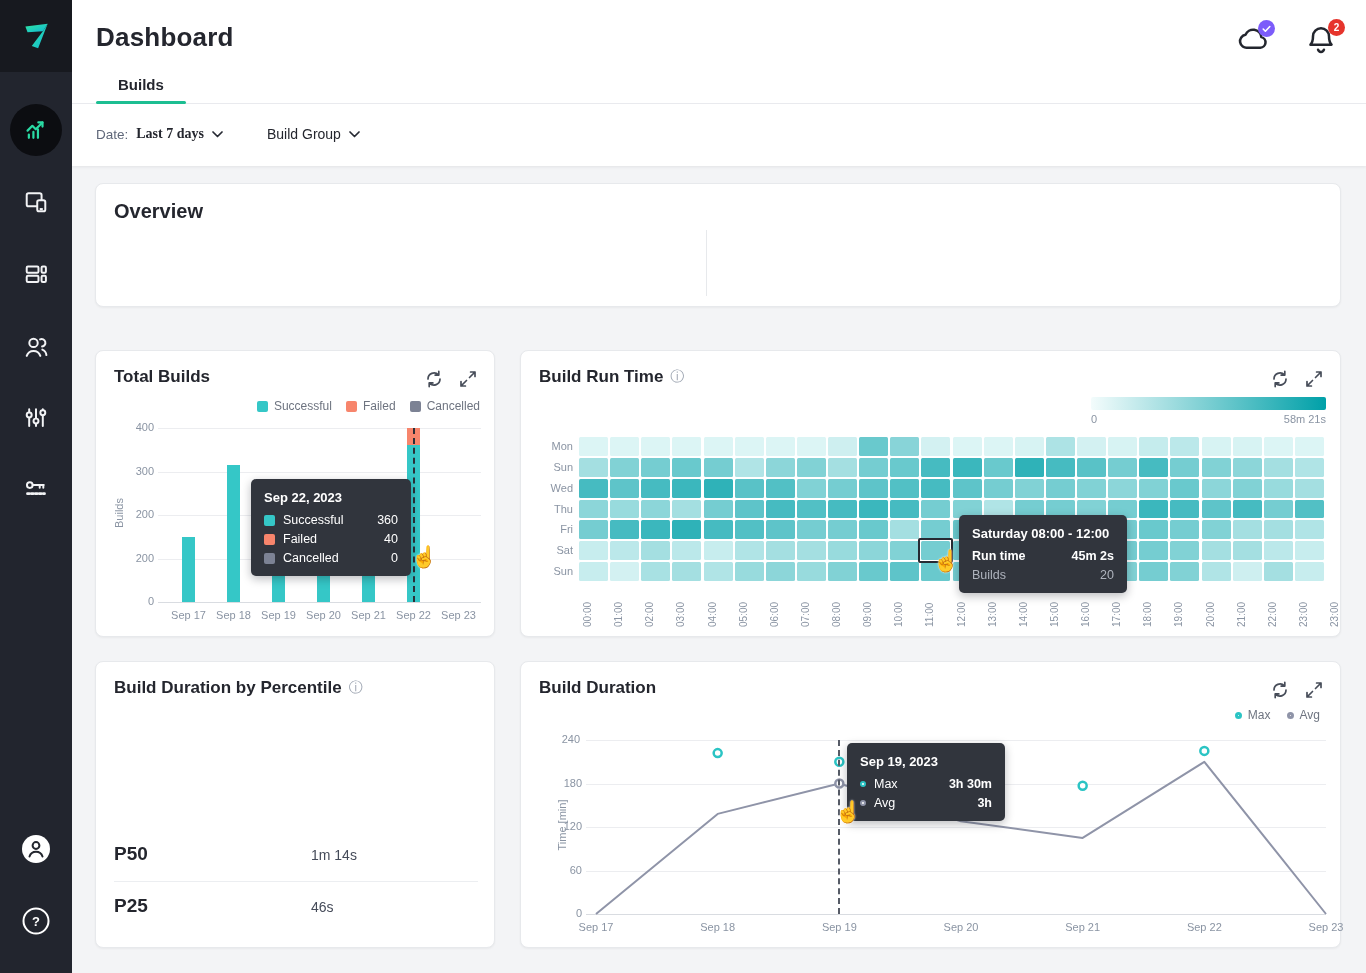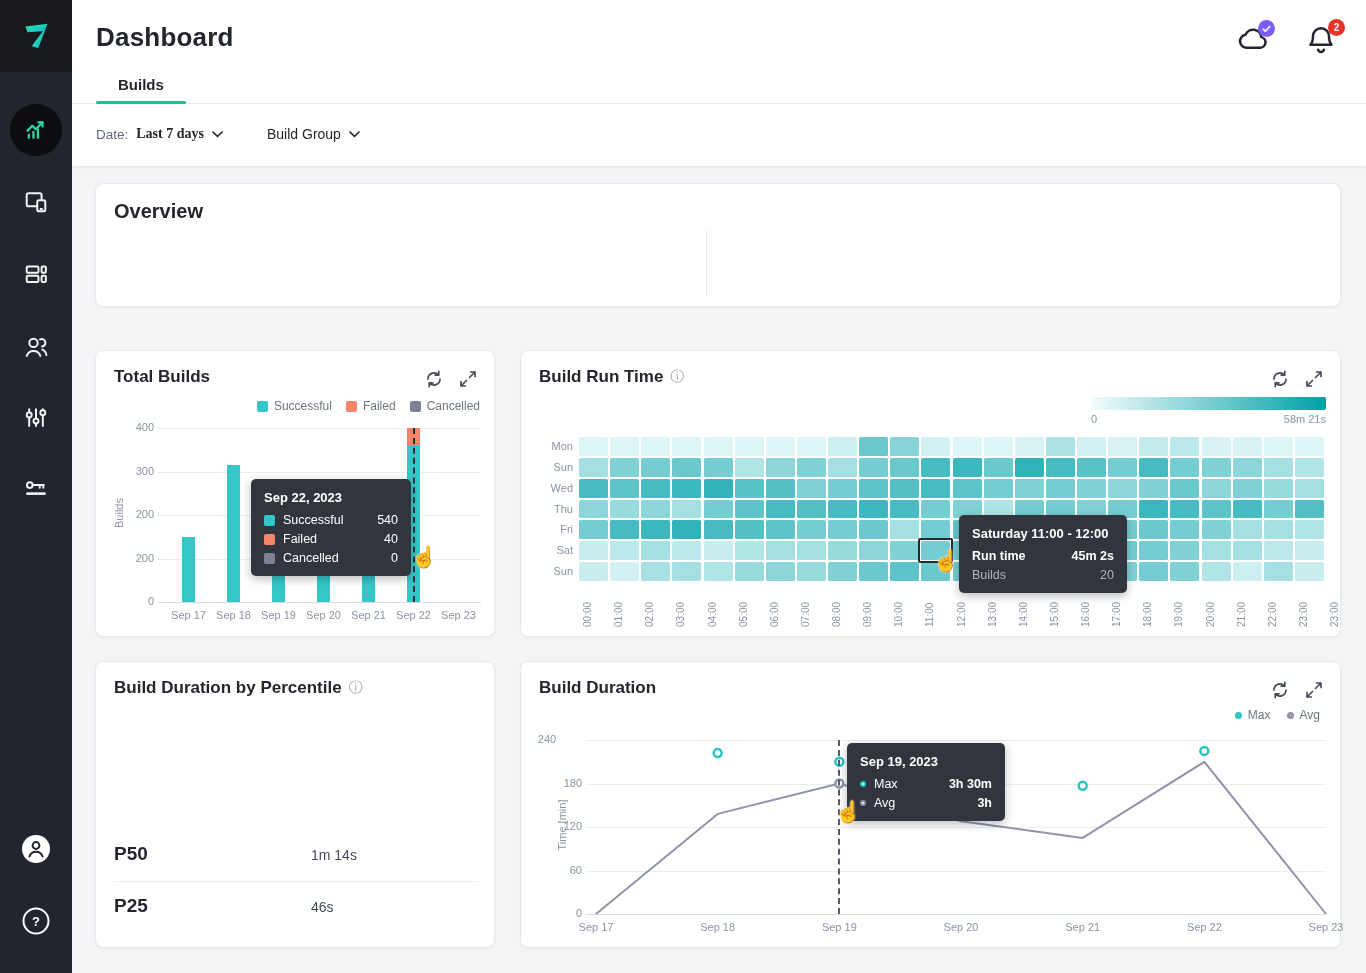--- a/index.html
+++ b/index.html
@@ -245,21 +245,21 @@
       <div style="position: absolute; left: 311px; top: 94.4px; width: 13px; height: 156.6px; background: rgb(53, 199, 199);"></div>
       <div style="position: absolute; left: 311px; top: 77px; width: 13px; height: 17.4px; background: rgb(247, 133, 108);"></div>
       <span class="axis-lab" style="position: absolute; left: 295px; top: 258px; width: 45px; text-align: center;">Sep 22</span>
       <span class="axis-lab" style="position: absolute; left: 340px; top: 258px; width: 45px; text-align: center;">Sep 23</span>
       <div style="position: absolute; left: 316.5px; top: 77px; height: 174px; width: 0px; border-left: 2px dashed rgb(43, 47, 55); z-index: 4;"></div>
       <div class="tooltip" style="left: 155px; top: 84px; width: 160px; margin-top: 44px;">
         <div class="tt-title">Sep 22, 2023</div>
         <div class="tt-row">
           <span class="sw" style="background: rgb(53, 199, 199);"></span>
           <span class="lab">Successful</span>
-          <span class="val" style="font-weight: 400;">540</span>
+          <span class="val" style="font-weight: 400;">360</span>
         </div>
         <div class="tt-row">
           <span class="sw" style="background: rgb(247, 133, 108);"></span>
           <span class="lab">Failed</span>
           <span class="val" style="font-weight: 400;">40</span>
         </div>
         <div class="tt-row">
           <span class="sw" style="background: rgb(124, 130, 148);"></span>
           <span class="lab">Cancelled</span>
           <span class="val" style="font-weight: 400;">0</span>
@@ -482,21 +482,21 @@
       <span style="position: absolute; left: 590.125px; top: 276px; transform: rotate(-90deg); transform-origin: 0px 0px; font-size: 10px; color: rgb(138, 148, 163); white-space: nowrap;">17:00</span>
       <span style="position: absolute; left: 621.25px; top: 276px; transform: rotate(-90deg); transform-origin: 0px 0px; font-size: 10px; color: rgb(138, 148, 163); white-space: nowrap;">18:00</span>
       <span style="position: absolute; left: 652.375px; top: 276px; transform: rotate(-90deg); transform-origin: 0px 0px; font-size: 10px; color: rgb(138, 148, 163); white-space: nowrap;">19:00</span>
       <span style="position: absolute; left: 683.5px; top: 276px; transform: rotate(-90deg); transform-origin: 0px 0px; font-size: 10px; color: rgb(138, 148, 163); white-space: nowrap;">20:00</span>
       <span style="position: absolute; left: 714.625px; top: 276px; transform: rotate(-90deg); transform-origin: 0px 0px; font-size: 10px; color: rgb(138, 148, 163); white-space: nowrap;">21:00</span>
       <span style="position: absolute; left: 745.75px; top: 276px; transform: rotate(-90deg); transform-origin: 0px 0px; font-size: 10px; color: rgb(138, 148, 163); white-space: nowrap;">22:00</span>
       <span style="position: absolute; left: 776.875px; top: 276px; transform: rotate(-90deg); transform-origin: 0px 0px; font-size: 10px; color: rgb(138, 148, 163); white-space: nowrap;">23:00</span>
       <span style="position: absolute; left: 808px; top: 276px; transform: rotate(-90deg); transform-origin: 0px 0px; font-size: 10px; color: rgb(138, 148, 163); white-space: nowrap;">23:00</span>
       <div style="position: absolute; left: 397.375px; top: 187.286px; width: 35.025px; height: 24.8571px; border: 2px solid rgb(38, 43, 51); border-radius: 2px; z-index: 5;"></div>
       <div class="tooltip" style="left: 438px; top: 164px; width: 168px;">
-        <div class="tt-title">Saturday  11:00 - 12:00</div>
+        <div class="tt-title">Saturday  08:00 - 12:00</div>
         <div class="tt-row">
           <span class="lab" style="color: rgb(255, 255, 255); font-weight: 700;">Run time</span>
           <span class="val" style="color: rgb(255, 255, 255); font-weight: 700;">45m 2s</span>
         </div>
         <div class="tt-row">
           <span class="lab" style="color: rgb(174, 179, 189); font-weight: 400;">Builds</span>
           <span class="val" style="color: rgb(174, 179, 189); font-weight: 400;">20</span>
         </div>
       </div>
       <span class="cursor-hand" style="left: 412.375px; top: 198.286px;">☝</span>
@@ -544,21 +544,21 @@
       </div>
       <div class="gridline" style="left: 65px; top: 252px; width: 740px; background: rgb(217, 220, 225);"></div>
       <span class="axis-lab" style="position: absolute; left: 27px; top: 245px; width: 34px; text-align: right;">0</span>
       <div class="gridline" style="left: 65px; top: 208.5px; width: 740px; background: rgb(236, 237, 240);"></div>
       <span class="axis-lab" style="position: absolute; left: 27px; top: 201.5px; width: 34px; text-align: right;">60</span>
       <div class="gridline" style="left: 65px; top: 165px; width: 740px; background: rgb(236, 237, 240);"></div>
       <span class="axis-lab" style="position: absolute; left: 27px; top: 158px; width: 34px; text-align: right;">120</span>
       <div class="gridline" style="left: 65px; top: 121.5px; width: 740px; background: rgb(236, 237, 240);"></div>
       <span class="axis-lab" style="position: absolute; left: 27px; top: 114.5px; width: 34px; text-align: right;">180</span>
       <div class="gridline" style="left: 65px; top: 78px; width: 740px; background: rgb(236, 237, 240);"></div>
-      <span class="axis-lab" style="position: absolute; left: 9px; top: 71px; width: 34px; text-align: center;">240</span>
+      <span class="axis-lab" style="position: absolute; left: 25px; top: 71px; width: 34px; text-align: right;">240</span>
       <span class="ylab-rot" style="left: 16px; top: 157px;">Time [min]</span>
       <span class="axis-lab" style="position: absolute; left: 45px; top: 259px; width: 60px; text-align: center;">Sep 17</span>
       <span class="axis-lab" style="position: absolute; left: 166.667px; top: 259px; width: 60px; text-align: center;">Sep 18</span>
       <span class="axis-lab" style="position: absolute; left: 288.333px; top: 259px; width: 60px; text-align: center;">Sep 19</span>
       <span class="axis-lab" style="position: absolute; left: 410px; top: 259px; width: 60px; text-align: center;">Sep 20</span>
       <span class="axis-lab" style="position: absolute; left: 531.667px; top: 259px; width: 60px; text-align: center;">Sep 21</span>
       <span class="axis-lab" style="position: absolute; left: 653.333px; top: 259px; width: 60px; text-align: center;">Sep 22</span>
       <span class="axis-lab" style="position: absolute; left: 775px; top: 259px; width: 60px; text-align: center;">Sep 23</span>
       <svg width="821" height="287" style="position: absolute; inset: 0px;">
         <polyline points="75,252.0 196.66666666666669,151.9 318.33333333333337,121.5 440,159.2 561.6666666666667,175.9 683.3333333333334,99.8 805,252.0" fill="none" stroke="#8F94A8" stroke-width="2" stroke-linejoin="round"></polyline>

